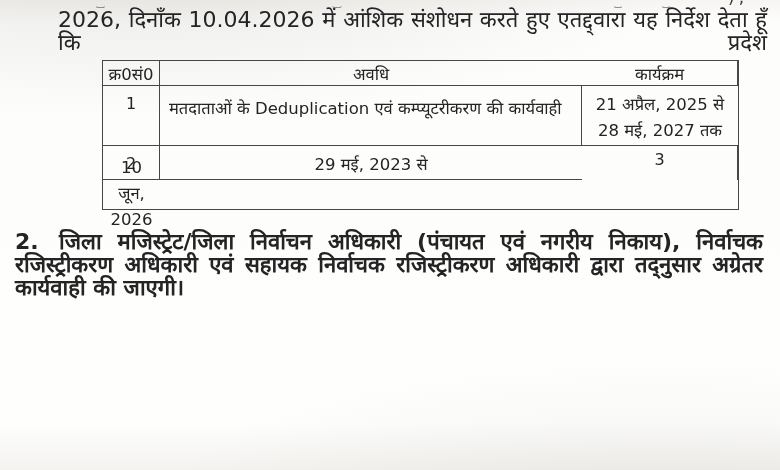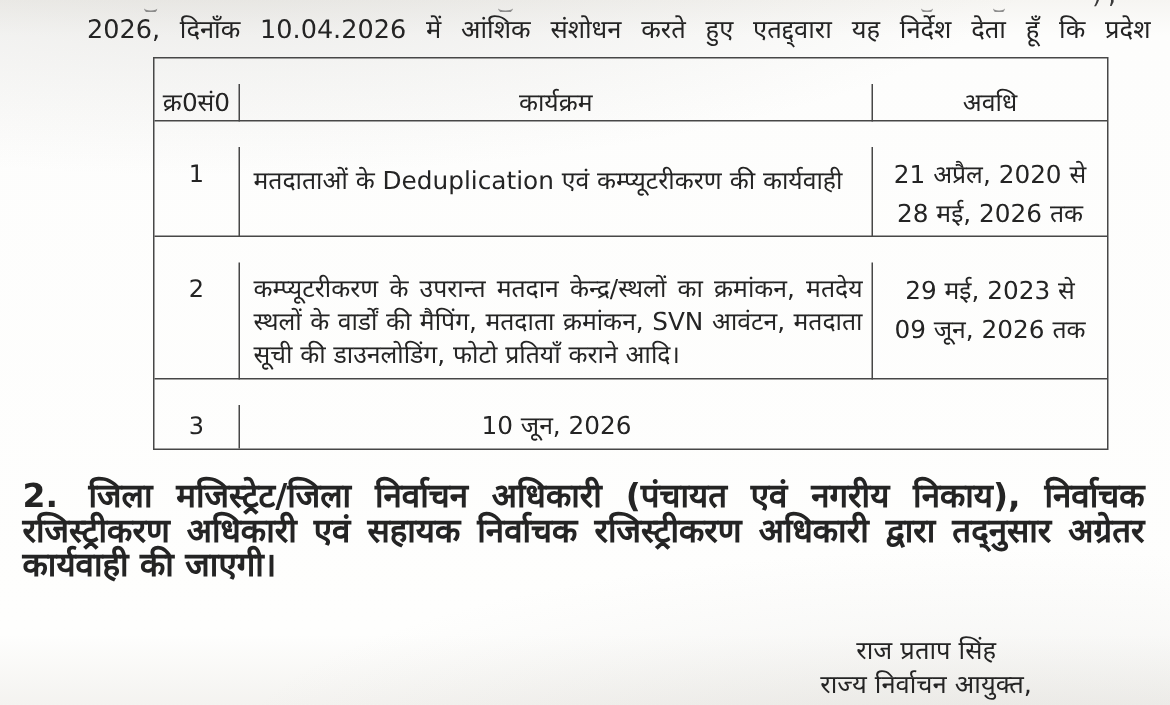--- a/index.html
+++ b/index.html
@@ -16,31 +16,31 @@
       radial-gradient(ellipse 120% 55% at 85% 108%, rgba(170,168,160,.16), rgba(170,168,160,0) 55%),
       linear-gradient(180deg,#f6f5f2 0%,#fdfdfc 5%,#fefefd 90%,#f4f3f0 100%);
   }
   .content{position:relative;padding:0 15px;}
   
   .top-strip{position:absolute;top:0;left:0;width:780px;height:8px;overflow:hidden;}
   .frag-mark{position:absolute;top:2px;height:5px;border-bottom:2px solid #6d6d6d;border-radius:0 0 60% 60%;opacity:.75;}
   .frag-text{position:absolute;top:-13px;font-size:17px;color:#3a3a3a;letter-spacing:4px;}
   
   .intro{margin-top:9px;padding-left:10px;width:742px;}
-  .line{font-size:17px;line-height:22.5px;white-space:nowrap;}
+  .line{font-size:22px;line-height:22.5px;white-space:nowrap;}
   .just{text-align:justify;text-align-last:justify;white-space:normal;}
   .indent-first{padding-left:33px;}
   
   .etable{
     margin:6px 0 0 87px;width:637px;
     display:grid;grid-template-columns:57px 1fr 156px;
     border:1.5px solid #474747;box-sizing:border-box;
     font-size:16.5px;
   }
-  .cell{border-right:1.5px solid #474747;border-bottom:1.5px solid #474747;box-sizing:border-box;padding:1px 4px;margin-top:17px;}
+  .cell{border-right:1.5px solid #474747;border-bottom:1.5px solid #474747;box-sizing:border-box;padding:1px 4px;}
   .cell.colend{border-right:none;}
   .cell.rowend{border-bottom:none;}
   .hcell{display:flex;align-items:center;justify-content:center;height:25px;padding:0;}
   .sno{display:flex;justify-content:center;padding-top:8px;font-size:16px;}
   .prog{padding:7px 6px 4px 9px;line-height:22px;text-align:justify;}
   .prog.center-v{display:flex;padding-top:12px;padding-bottom:2px;min-height:44px;}
   .period{text-align:center;line-height:26px;padding-top:6px;font-size:16.5px;}
   .period.single{display:flex;align-items:center;justify-content:center;padding-top:0;height:29px;text-align:center;}
   
   .para{margin-top:20px;width:748px;font-size:22px;line-height:23px;text-align:justify;font-weight:bold;}
@@ -63,52 +63,44 @@
 
   <div class="content">
 
     <div class="intro">
       <div class="line just indent-first">2026, दिनाँक 10.04.2026 में आंशिक संशोधन करते हुए एतद्द्वारा यह निर्देश देता हूँ कि प्रदेश</div>
     </div>
 
     <div class="etable">
 
       <div class="cell hcell">क्र0सं0</div>
+      <div class="cell hcell colend">अवधि</div>
       <div class="cell hcell">कार्यक्रम</div>
-      <div class="cell hcell colend">अवधि</div>
 
       <div class="cell sno">1</div>
       <div class="cell prog center-v">
         <span>मतदाताओं के Deduplication एवं कम्प्यूटरीकरण की कार्यवाही</span>
       </div>
       <div class="cell colend period">
-        <div>21 अप्रैल, 2020 से</div>
-        <div>28 मई, 2026 तक</div>
+        <div>21 अप्रैल, 2025 से</div>
+        <div>28 मई, 2027 तक</div>
       </div>
 
       <div class="cell sno">2</div>
-      <div class="cell prog">
-        <span>कम्प्यूटरीकरण के उपरान्त मतदान केन्द्र/स्थलों का क्रमांकन, मतदेय स्थलों के वार्डों की मैपिंग, मतदाता क्रमांकन, SVN आवंटन, मतदाता सूची की डाउनलोडिंग, फोटो प्रतियाँ कराने आदि।</span>
-      </div>
       <div class="cell colend period">
         <div>29 मई, 2023 से</div>
-        <div>09 जून, 2026 तक</div>
       </div>
 
       <div class="cell sno rowend" style="padding-top:4px;">3</div>
       <div class="cell colend rowend period single">
         <div>10 जून, 2026</div>
       </div>
     </div>
 
     <div class="para">
       <span class="pnum">2.</span><span>जिला मजिस्ट्रेट/जिला निर्वाचन अधिकारी (पंचायत एवं नगरीय निकाय), निर्वाचक रजिस्ट्रीकरण अधिकारी एवं सहायक निर्वाचक रजिस्ट्रीकरण अधिकारी द्वारा तद्नुसार अग्रेतर कार्यवाही की जाएगी।</span>
     </div>
 
 
   </div>
 
-  <div class="sig">
-    <div>राज प्रताप सिंह</div>
-    <div>राज्य निर्वाचन आयुक्त,</div>
-  </div>
 
 </div>
 
 </body></html>

